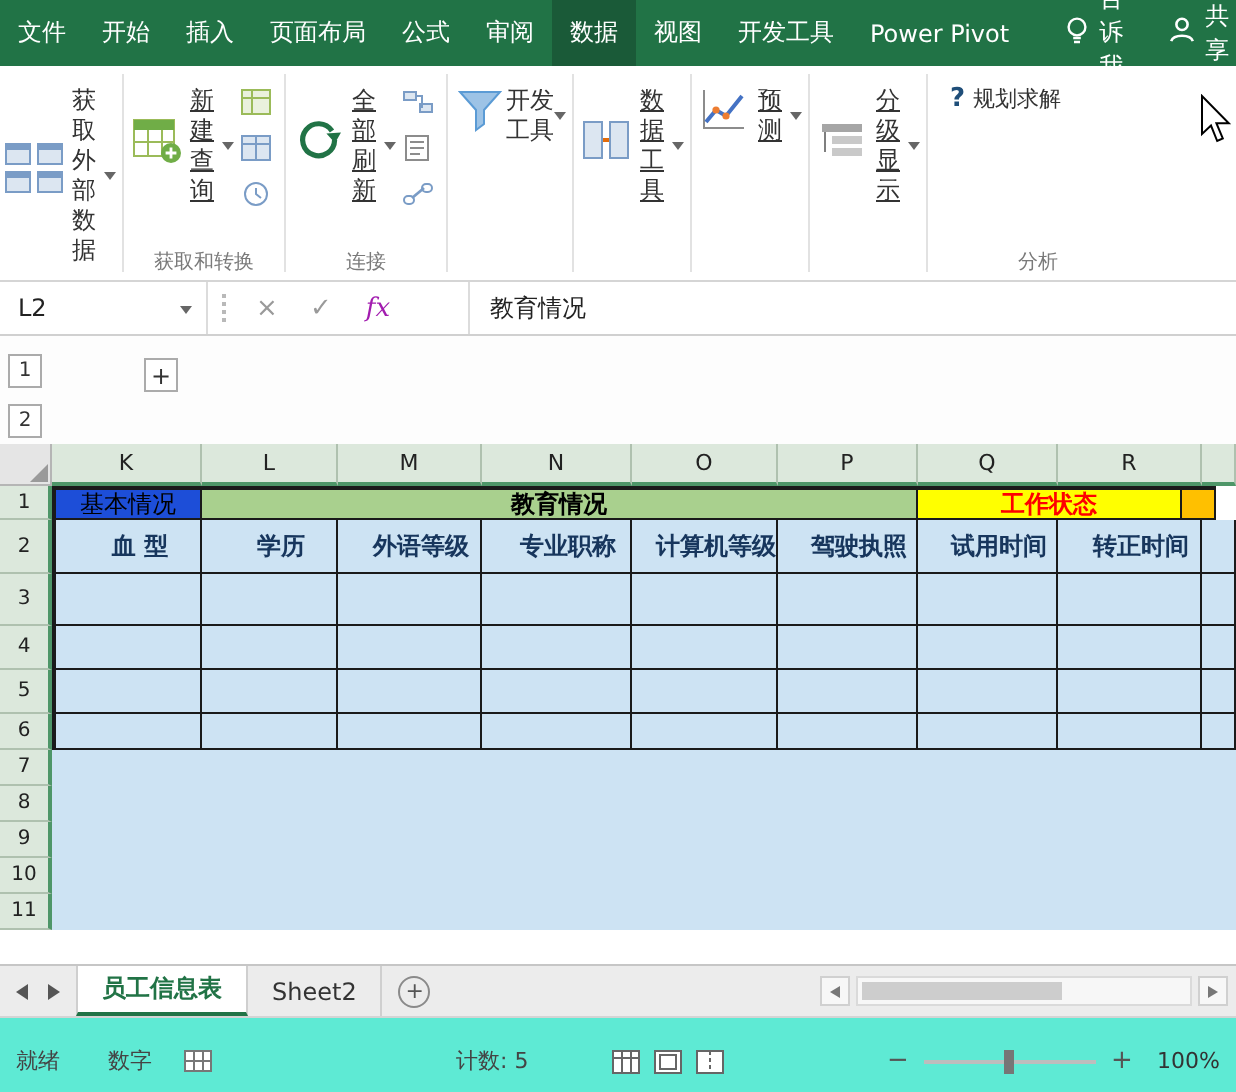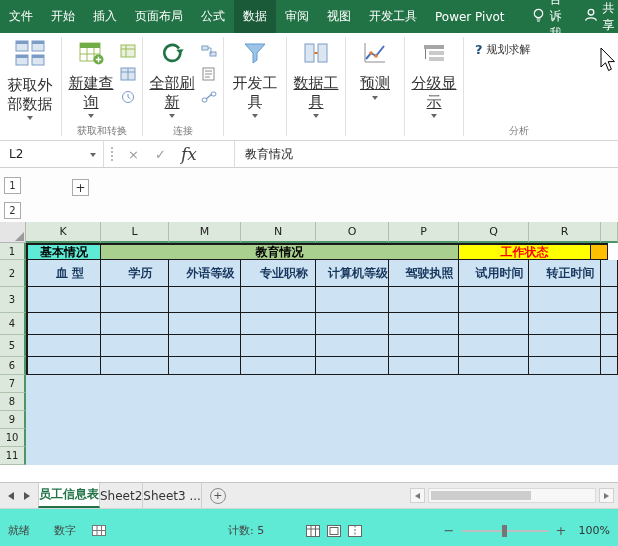--- a/index.html
+++ b/index.html
@@ -12,38 +12,38 @@
   .rtab.active { background:#1A5A38; }
   .tellme { display:flex; align-items:center; gap:5px; padding:0 10px; margin-left:8px; }
   .share { margin-left:auto; display:flex; align-items:center; gap:5px; padding:0 12px; }
 
   
   .ribbon { position:absolute; top:33px; left:0; width:618px; height:108px; background:#fff; border-bottom:1px solid #D5D5D5; display:flex; align-items:stretch; }
   .rgroup { display:flex; flex-direction:column; position:relative; padding:2px 2px 0; }
   .gbody { display:flex; flex:1; align-items:flex-start; }
   .glabel { height:16px; text-align:center; font-size:10px; color:#7A7A7A; white-space:nowrap; padding-bottom:3px; }
   .gsep { width:1px; background:#E2E2E2; margin:4px 1px; }
-  .bigbtn { width:56px; display:flex; flex-direction:column; align-items:center; padding-top:5px; font-size:15px; color:#333; text-align:center; line-height:1.25; cursor:default;justify-content:center; }
+  .bigbtn { width:56px; display:flex; flex-direction:row; align-items:center; padding-top:5px; font-size:12px; color:#333; text-align:center; line-height:1.25; cursor:default;justify-content:center; }
   .bigbtn.w50 { width:52px;text-decoration:underline; }
   .blabel { margin-top:3px; }
   .caret { width:0; height:0; border-left:3px solid transparent; border-right:3px solid transparent; border-top:4px solid #666; margin-top:3px; }
   .smallcol { display:flex; flex-direction:column; gap:5px; padding-top:7px; }
   .smallbtn { width:22px; height:18px; display:flex; align-items:center; justify-content:center; }
   .solverbtn { display:flex; align-items:center; gap:4px; font-size:11px; color:#333; padding:5px 8px; margin-top:2px; }
   .solverq { color:#1F4E79; font-weight:bold; font-size:13px; }
   .mousecursor { position:absolute; right:2px; top:14px; }
 
   
   .formulabar { position:absolute; top:141px; left:0; width:618px; height:27px; background:#fff; border-bottom:1px solid #D0D0D0; display:flex; align-items:stretch; }
   .namebox { width:104px; display:flex; align-items:center; padding-left:9px; border-right:1px solid #DCDCDC; position:relative; }
   .namebox .caret { position:absolute; right:7px; top:12px; margin:0; }
   .fbdots { width:16px; display:flex; align-items:center; justify-content:center; }
   .dots { height:14px; border-left:2px dotted #B9B9B9; }
   .fbbtn { width:27px; display:flex; align-items:center; justify-content:center; color:#9A9A9A; font-size:13px; }
-  .fbfx { width:30px; display:flex; align-items:center; justify-content:center; color:#404040; font-size:17px; font-style:italic; font-family:"DejaVu Serif","Liberation Serif",serif; }
+  .fbfx { width:30px; display:flex; align-items:center; justify-content:center; color:#a21caf; font-size:13px; font-style:italic; font-family:"DejaVu Serif","Liberation Serif",serif; }
   .fbspacer { width:30px; }
   .fcontent { flex:1; border-left:1px solid #DCDCDC; display:flex; align-items:center; padding-left:10px; color:#222; }
 
   
   .outlinestrip { position:absolute; top:168px; left:0; width:618px; height:54px; background:#FDFDFD; }
   .lvlbtns { position:absolute; left:4px; top:9px; display:flex; flex-direction:column; gap:8px; }
   .sqbtn { width:17px; height:17px; border:1px solid #ABABAB; background:#FFF; font-size:10px; display:flex; align-items:center; justify-content:center; color:#333; cursor:default; }
   .plusbtn { position:absolute; left:72px; top:11px; width:17px; height:17px; border:1px solid #ABABAB; background:#FFF; font-size:12px; display:flex; align-items:center; justify-content:center; color:#333; }
 
   
@@ -54,36 +54,36 @@
   .cLP { width:358px; } .cQR { width:132px; }
   .r0 { height:21px; } .r1 { height:17px; } .r2 { height:27px; } .r3 { height:26px; } .r4 { height:22px; }
   .r5 { height:22px; } .r6 { height:18px; } .rs { height:18px; } .r12 { height:16px;margin-top:32px; }
   .hcell { background:#DCE8DC; border-right:1px solid #AFC1AF; border-bottom:2px solid #4E9668; display:flex; align-items:center; justify-content:center; color:#222; font-size:11px; }
   .corner { background:#E5E5E5; border-right:1px solid #B5B5B5; border-bottom:1px solid #B5B5B5; position:relative; }
   .corner::after { content:""; position:absolute; right:1px; bottom:1px; border-left:9px solid transparent; border-bottom:9px solid #9A9A9A; }
   .rh { width:26px; background:#DCE8DC; border-right:2px solid #4E9668; border-bottom:1px solid #AFC1AF; display:flex; align-items:center; justify-content:center; color:#222; font-size:10px; }
   .cell { background:#CDE3F3; border-right:1px solid #1A1A1A; border-bottom:1px solid #1A1A1A; display:flex; align-items:center; justify-content:center; overflow:hidden; }
   .cell.first { border-left:2px solid #1A1A1A; }
   .rowtop .cell { border-top:2px solid #1A1A1A; }
-  .bg-blue { background:#5eead4; color:#000; font-weight:bold; font-size:12px; }
+  .bg-blue { background:#1d4ed8; color:#000; font-weight:normal; font-size:12px; }
   .bg-green { background:#A9D08E; color:#000; font-weight:bold; font-size:12px; }
   .bg-yellow { background:#FFFF00; color:#FF0000; font-weight:bold; font-size:12px; }
   .bg-orange { background:#FFC000; }
   .hdr2 { color:#17365D; font-weight:bold; font-size:12px; white-space:nowrap;padding-left:12px; }
   .bluestrip { width:592px; background:#CDE3F3; }
 
   
   .tabbar { position:absolute; top:482px; left:0; width:618px; height:26px; background:#ECECEC; border-top:1px solid #C6C6C6; display:flex; align-items:stretch; font-size:12px; }
   .tnav { display:flex; align-items:center; gap:10px; padding:0 8px; }
   .tri { width:0; height:0; }
   .tri.left  { border-top:4px solid transparent; border-bottom:4px solid transparent; border-right:6px solid #555; }
   .tri.right { border-top:4px solid transparent; border-bottom:4px solid transparent; border-left:6px solid #555; }
   .tri.sm.left  { border-right-color:#777; border-top-width:3px; border-bottom-width:3px; border-right-width:5px; }
   .tri.sm.right { border-left-color:#777; border-top-width:3px; border-bottom-width:3px; border-left-width:5px; }
-  .stab { display:flex; align-items:center; padding:0 0; border-right:1px solid #CFCFCF; color:#333; white-space:nowrap; cursor:default;text-align:center; }
+  .stab { display:flex; align-items:center; padding:0 12px; border-right:1px solid #CFCFCF; color:#333; white-space:nowrap; cursor:default;text-align:center; }
   .stab.active { background:#FFF; color:#217346; font-weight:bold; border-bottom:2px solid #217346; border-left:1px solid #CFCFCF; }
   .newsheet { display:flex; align-items:center; padding:0 8px; }
   .circleplus { width:16px; height:16px; border:1px solid #8A8A8A; border-radius:50%; color:#555; display:flex; align-items:center; justify-content:center; font-size:11px; line-height:1; }
   .hscroll { margin-left:auto; display:flex; align-items:center; gap:3px; padding-right:4px; }
   .harrow { width:15px; height:15px; background:#F7F7F7; border:1px solid #D0D0D0; display:flex; align-items:center; justify-content:center; }
   .htrack { width:168px; height:15px; background:#F7F7F7; border:1px solid #DADADA; position:relative; }
   .hthumb { position:absolute; left:2px; top:2px; width:100px; height:9px; background:#CDCDCD; }
 
   
   .statusbar { position:absolute; top:508px; left:0; width:618px; height:54px; background:#5eead4; border-top:1px solid #D4D4D4; display:flex; align-items:center; padding:0 8px 10px; font-size:11px; color:#444; }
@@ -100,22 +100,22 @@
 </style>
 </head>
 <body>
 
 <div class="titlebar">
   <div class="rtab">文件</div>
   <div class="rtab">开始</div>
   <div class="rtab">插入</div>
   <div class="rtab">页面布局</div>
   <div class="rtab">公式</div>
+  <div class="rtab">审阅</div>
   <div class="rtab active">数据</div>
-  <div class="rtab">审阅</div>
   <div class="rtab">视图</div>
   <div class="rtab">开发工具</div>
   <div class="rtab">Power Pivot</div>
   <div class="tellme">
     <span>
       <svg width="13" height="15" viewBox="0 0 13 15">
           <circle cx="6.5" cy="5.5" r="4.2" fill="none" stroke="#fff" stroke-width="1.2"></circle>
           <path d="M4.6 11h3.8M5 13h3" stroke="#fff" stroke-width="1.2" fill="none"></path>
         </svg>
     </span>
@@ -475,21 +475,20 @@
   </div>
 </div>
 
 <div class="tabbar">
   <div class="tnav">
     <span class="tri left"></span>
     <span class="tri right"></span>
   </div>
   <div class="stab active">员工信息表</div>
   <div class="stab">Sheet2</div>
-  <div class="stab">Sheet3 ...</div>
   <div class="newsheet">
     <span class="circleplus">+</span>
   </div>
   <div class="hscroll">
     <span class="harrow">
         <span class="tri sm left"></span>
       </span>
     <span class="htrack">
         <span class="hthumb"></span>
       </span>

